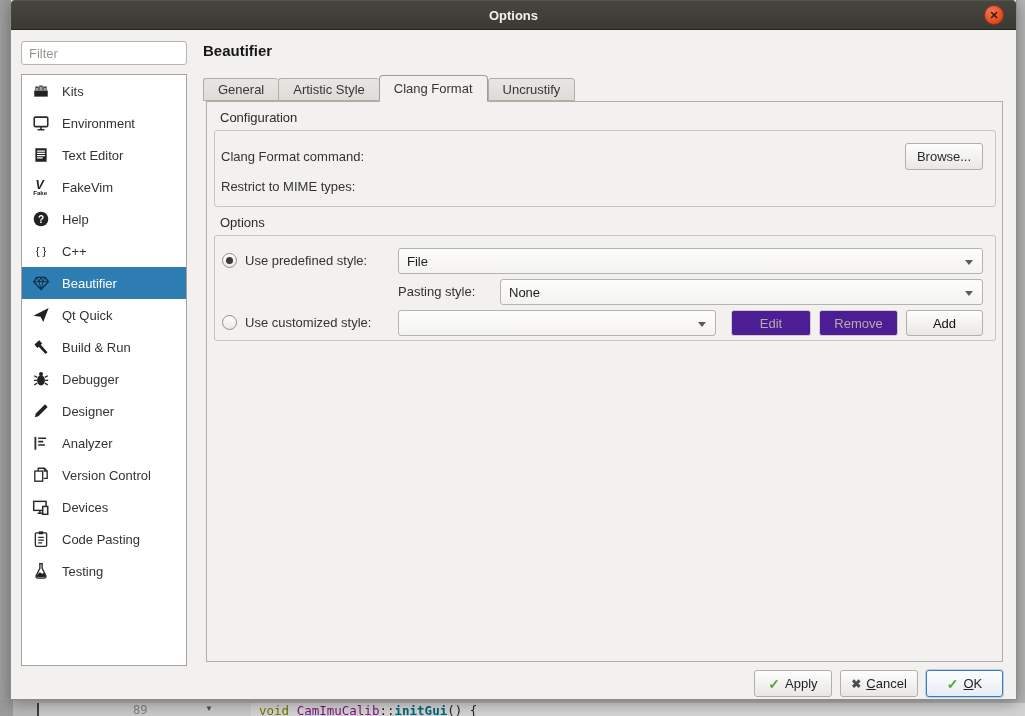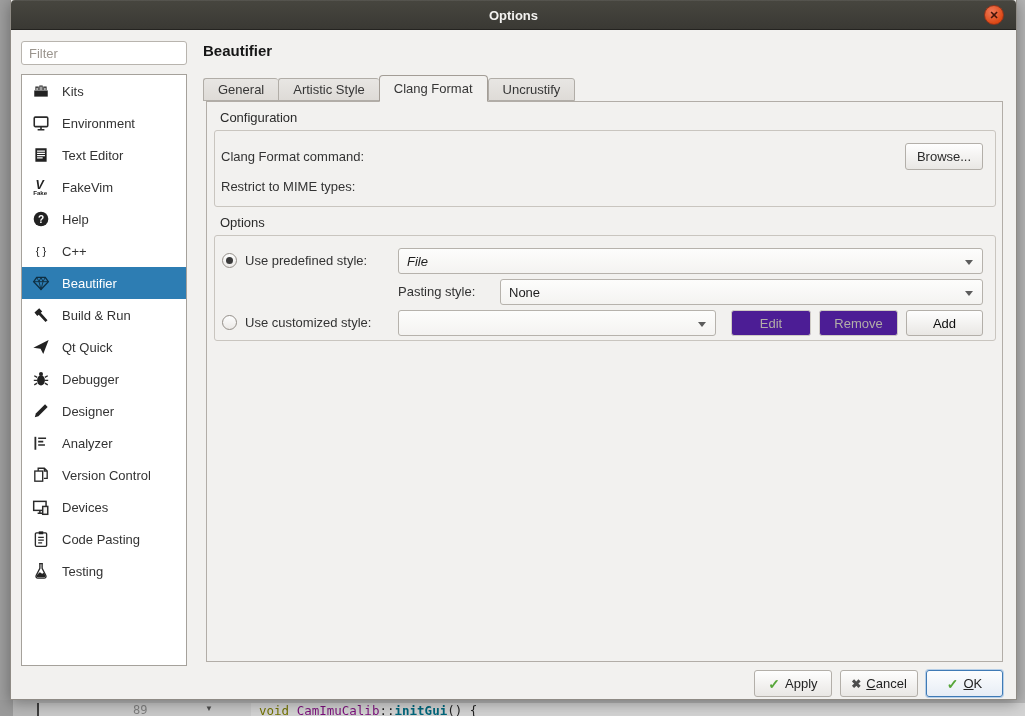--- a/index.html
+++ b/index.html
@@ -180,32 +180,32 @@
               <svg viewBox="0 0 16 16" fill="none" stroke="#2a2a2a" stroke-width="1.2">
                 <path d="M4.2 3h7.6l2.7 3.8L8 13.8 1.5 6.8z"></path>
                 <path stroke-width=".8" d="M1.5 6.8h13M4.2 3l2 3.8L8 3l1.8 3.8L11.8 3M6.2 6.8L8 13.8M9.8 6.8L8 13.8"></path>
               </svg>
             </span>
             <span class="lbl">Beautifier</span>
           </div>
           <div class="srow">
             <span class="ico">
               <svg viewBox="0 0 16 16">
+                <path fill="#222" d="M1.2 8.6L14.8 1.8 10 14.2 7.6 9.6 1.2 8.6z"></path>
+              </svg>
+            </span>
+            <span class="lbl">Qt Quick</span>
+          </div>
+          <div class="srow">
+            <span class="ico">
+              <svg viewBox="0 0 16 16">
                 <path fill="#222" d="M2.2 5.8L6.4 2l2.7 2.9-1.3 1.2 6 6.5-1.8 1.7-6-6.6-1.3 1.1z"></path>
               </svg>
             </span>
             <span class="lbl">Build &amp; Run</span>
-          </div>
-          <div class="srow">
-            <span class="ico">
-              <svg viewBox="0 0 16 16">
-                <path fill="#222" d="M1.2 8.6L14.8 1.8 10 14.2 7.6 9.6 1.2 8.6z"></path>
-              </svg>
-            </span>
-            <span class="lbl">Qt Quick</span>
           </div>
           <div class="srow">
             <span class="ico">
               <svg viewBox="0 0 16 16">
                 <ellipse cx="8" cy="9.2" rx="3.5" ry="4.5" fill="#222"></ellipse>
                 <circle cx="8" cy="3.5" r="1.8" fill="#222"></circle>
                 <path fill="none" stroke="#2a2a2a" stroke-width="1.2" d="M4.6 6.6L2 5.1M4.4 9.2H1.6M4.6 11.7L2 13.2M11.4 6.6L14 5.1M11.6 9.2h2.8M11.4 11.7L14 13.2"></path>
               </svg>
             </span>
             <span class="lbl">Debugger</span>
@@ -281,21 +281,21 @@
         <div class="grp-box" style="left:7px; top:28px; width:782px; height:77px;">
           <div class="flabel" style="left:6px; top:13px;">Clang Format command:</div>
           <div class="btn" style="left:690px; top:12px; width:78px;">Browse...</div>
           <div class="flabel" style="left:6px; top:43px;">Restrict to MIME types:</div>
         </div>
 
         <div class="grp-label" style="left:13px; top:113px;">Options</div>
         <div class="grp-box" style="left:7px; top:133px; width:782px; height:106px;">
           <div class="radio on" style="left:7px; top:17px;"></div>
           <div class="flabel" style="left:30px; top:12px;">Use predefined style:</div>
-          <div class="combo" style="left:183px; top:12px; width:585px;font-style:italic;">
+          <div class="combo" style="left:183px; top:12px; width:585px;">
             <span>File</span>
           </div>
           <div class="flabel" style="left:183px; top:43px;">Pasting style:</div>
           <div class="combo" style="left:285px; top:43px; width:483px;">
             <span>None</span>
           </div>
           <div class="radio" style="left:7px; top:79px;"></div>
           <div class="flabel" style="left:30px; top:74px;">Use customized style:</div>
           <div class="combo" style="left:183px; top:74px; width:318px;">
             <span></span>

